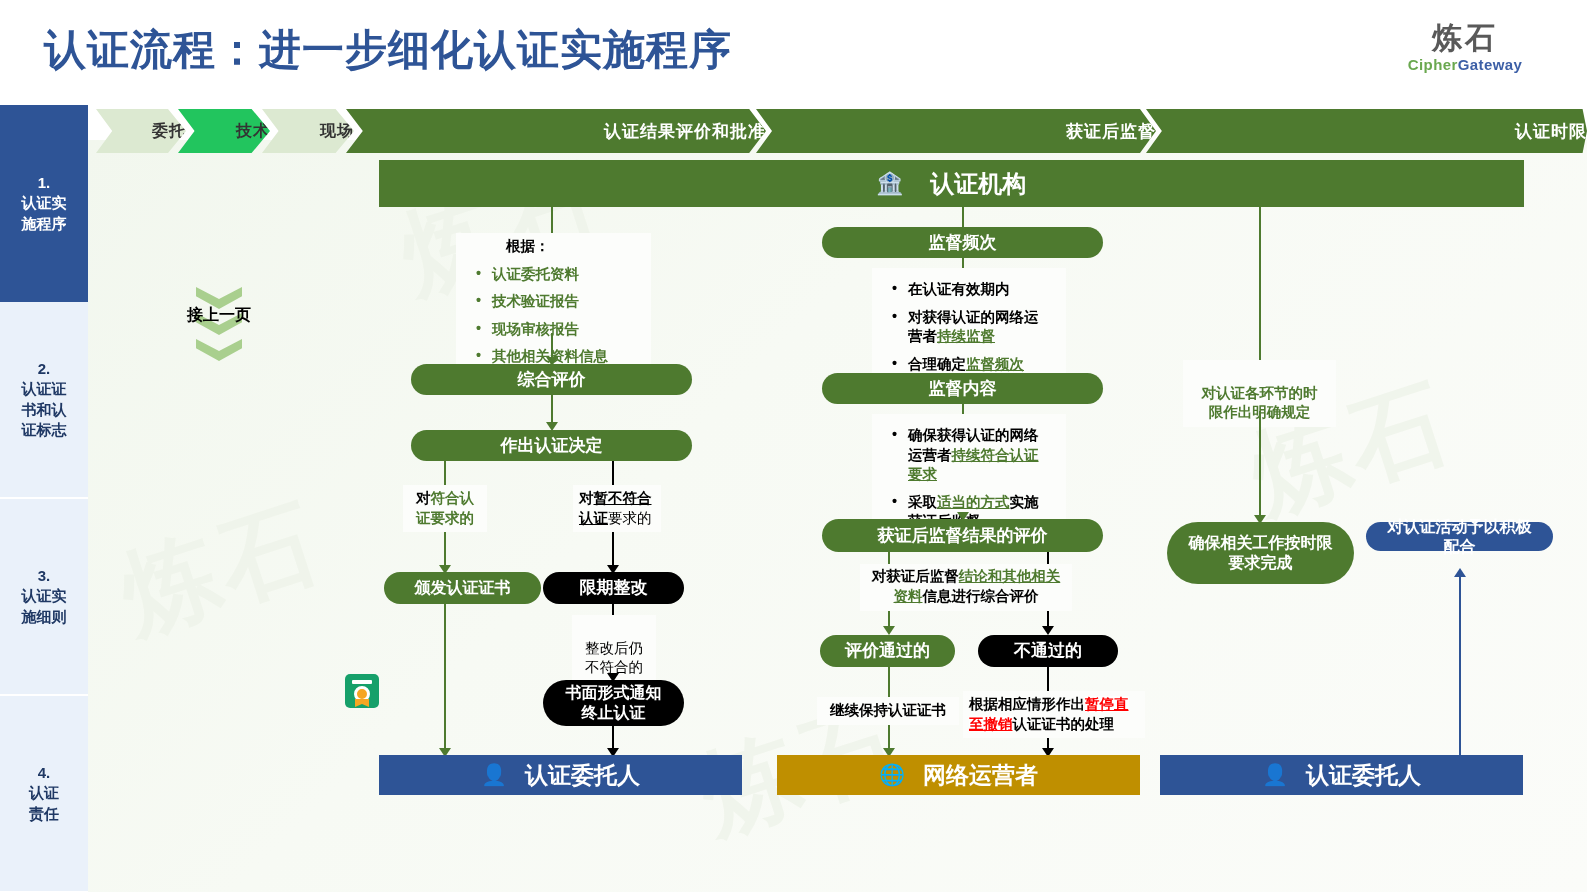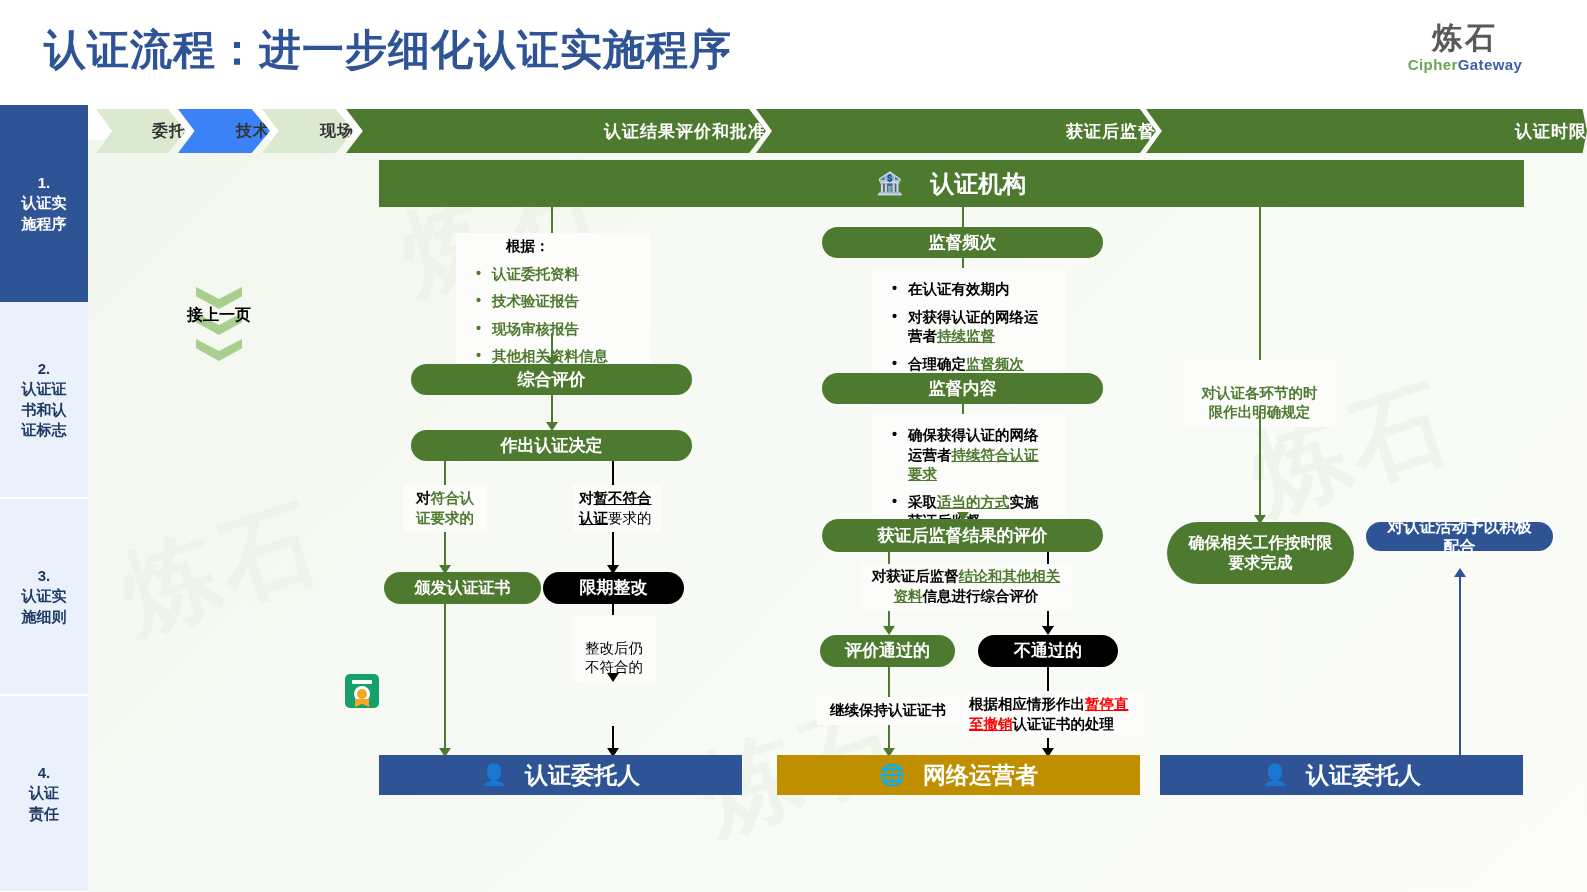--- a/index.html
+++ b/index.html
@@ -109,21 +109,21 @@
 
   <div id="body-bg"></div>
   <div class="wm" style="left:400px;top:60px;transform:rotate(-18deg);">炼石</div>
   <div class="wm" style="left:700px;top:600px;transform:rotate(-18deg);">炼石</div>
   <div class="wm" style="left:1250px;top:280px;transform:rotate(-18deg);">炼石</div>
   <div class="wm" style="left:120px;top:400px;transform:rotate(-18deg);">炼石</div>
 
   <div class="chev sm" style="left:96px;width:90px;background:#DCE9D1;clip-path:polygon(0 0,80% 0,100% 50%,80% 100%,0 100%,18% 50%);">
     <span>委托</span>
     </div>
-  <div class="chev sm" style="left:178px;width:92px;background:#3b82f6;clip-path:polygon(0 0,80% 0,100% 50%,80% 100%,0 100%,18% 50%);">
+  <div class="chev sm" style="left:178px;width:92px;background:#22c55e;clip-path:polygon(0 0,80% 0,100% 50%,80% 100%,0 100%,18% 50%);">
     <span>技术</span>
     </div>
   <div class="chev sm" style="left:262px;width:92px;background:#DCE9D1;clip-path:polygon(0 0,80% 0,100% 50%,80% 100%,0 100%,18% 50%);">
     <span>现场</span>
     </div>
   <div class="chev" style="left:346px;width:420px;background:#4E7A2F;clip-path:polygon(0 0,96% 0,100% 50%,96% 100%,0 100%,4% 50%);">
     <span>认证结果评价和批准</span>
     </div>
   <div class="chev" style="left:1146px;width:441px;background:#4E7A2F;clip-path:polygon(0 0,99% 0,100% 50%,99% 100%,0 100%,3.6% 50%);">
     <span>认证时限</span>
@@ -207,20 +207,23 @@
   </div>
   <div class="ar dn k" style="left:607px;top:460px;"></div>
   <div class="pill black" style="left:543px;top:467px;width:141px;height:32px;font-size:17px;">
     <span>限期整改</span>
     </div>
   <div class="ln k" style="left:612px;top:499px;width:2px;height:73px;"></div>
   <div class="note center plain" style="left:572px;top:510px;width:84px;white-space:pre-line;font-weight:normal;">
     <span>整改后仍
 不符合的</span></div>
   <div class="ar dn k" style="left:607px;top:568px;"></div>
+  <div class="pill black" style="left:543px;top:575px;width:141px;height:46px;font-size:16px;white-space:pre-line;">
+    <span>书面形式通知
+终止认证</span></div>
   <div class="ln k" style="left:612px;top:621px;width:2px;height:26px;"></div>
   <div class="ar dn k" style="left:607px;top:643px;"></div>
 
   <div class="bar blue" style="left:379px;top:650px;width:363px;height:40px;font-size:23px;">
     <span style="margin-right:18px;font-size:21px;">👤</span>
     <span>认证委托人</span>
     </div>
 
   <div class="ln" style="left:962px;top:102px;width:2px;height:20px;"></div>
   <div class="pill green" style="left:822px;top:122px;width:281px;height:31px;font-size:17px;">

